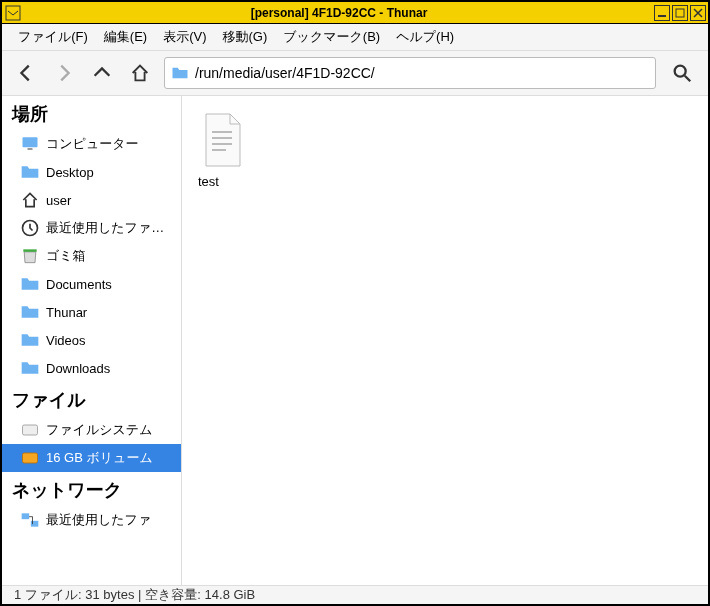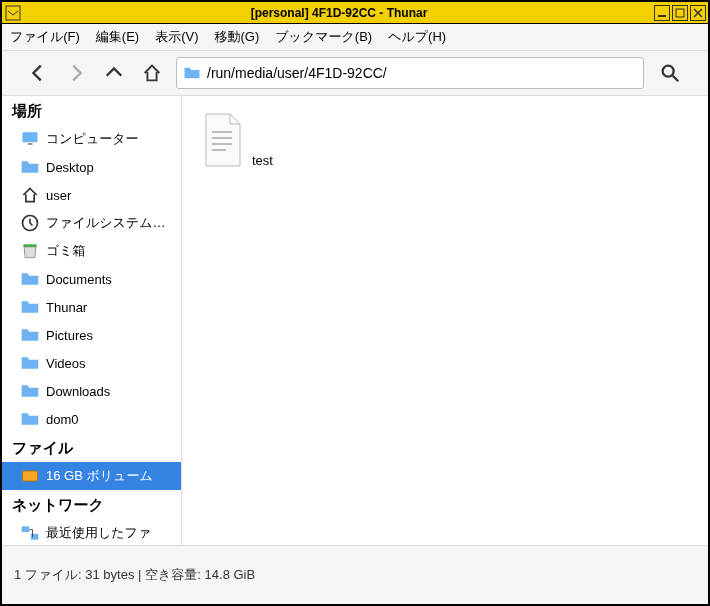--- a/index.html
+++ b/index.html
@@ -2,40 +2,40 @@
 <html><head>
 <meta charset="utf-8">
 <style>
 * { box-sizing: border-box; margin: 0; padding: 0; font-family: sans-serif; }
 body { width: 710px; height: 606px; background: #fff; border: 2px solid #000; display: flex; flex-direction: column; }
 .titlebar { background: #f5d000; display: flex; align-items: center; height: 22px; border-bottom: 1px solid #000; font-size: 12px; font-weight: bold; }
 .titlebar-icon { width: 16px; height: 16px; margin: 0 3px; display: flex; align-items: center; justify-content: center; }
 .titlebar-title { flex: 1; text-align: center; }
 .titlebar-btns { display: flex; gap: 2px; margin-right: 2px; }
 .titlebar-btns span { width: 16px; height: 16px; border: 1px solid #333; display: flex; align-items: center; justify-content: center; font-size: 10px; background: #f5d000; }
-.menubar { display: flex; background: #f5f5f5; border-bottom: 1px solid #ddd; padding: 4px 8px; gap: 16px; font-size: 13px; }
+.menubar { display: flex; background: #f5f5f5; border-bottom: 1px solid #ddd; padding: 4px 16px; gap: 16px; font-size: 13px; }
 .menubar span { cursor: default; }
-.toolbar { display: flex; align-items: center; background: #f5f5f5; border-bottom: 1px solid #ddd; padding: 6px 22px; gap: 10px; }
+.toolbar { display: flex; align-items: center; background: #f5f5f5; border-bottom: 1px solid #ddd; padding: 6px 10px; gap: 10px; }
 .navbtn { width: 28px; height: 28px; display: flex; align-items: center; justify-content: center; cursor: pointer; }
 .navbtn svg { width: 22px; height: 22px; }
 .pathbar { flex: 1; display: flex; align-items: center; border: 1px solid #bbb; border-radius: 3px; background: #fff; height: 32px; padding: 0 6px; gap: 6px; }
 .pathbar-icon { width: 18px; height: 18px; }
 .pathbar input { flex: 1; border: none; outline: none; font-size: 14px; }
 .searchbtn { width: 32px; height: 32px; display: flex; align-items: center; justify-content: center; cursor: pointer; }
 .body { flex: 1; display: flex; overflow: hidden; }
 .sidebar { width: 180px; background: #fff; border-right: 1px solid #ddd; overflow-y: auto; font-size: 13px; }
-.side-header { font-weight: bold; padding: 6px 10px 4px; font-size: 15px; }
+.side-header { font-weight: bold; padding: 6px 10px 4px; font-size: 18px; }
 .side-item { display: flex; align-items: center; gap: 6px; padding: 4px 10px 4px 18px; cursor: pointer; white-space: nowrap; overflow: hidden; text-overflow: ellipsis; }
 .side-item.selected { background: #3584e4; color: #fff; text-align: center; }
 .side-item .icon { width: 20px; height: 20px; flex-shrink: 0; display: flex; align-items: center; justify-content: center; }
 .content { flex: 1; background: #fff; padding: 16px; }
-.file-item { width: 80px; display: flex; align-items: flex-end; gap: 6px; cursor: pointer; }
+.file-item { width: 80px; display: flex; flex-direction: column; align-items: flex-start; gap: 6px; cursor: pointer; }
 .file-icon { width: 48px; height: 56px; }
 .file-label { font-size: 13px; text-align: center; }
-.statusbar { background: #f5f5f5; border-top: 1px solid #ddd; padding: 20px 12px; font-size: 13px; color: #333; }
+.statusbar { background: #f5f5f5; border-top: 1px solid #ddd; padding: 0 12px; font-size: 13px; color: #333; }
 .folder-icon { fill: #6db3f2; }
 </style>
 </head>
 <body>
 
 <div class="titlebar">
   <span class="titlebar-icon">
     <svg viewBox="0 0 16 16">
         <rect x="1" y="1" width="14" height="14" fill="none" stroke="#333"></rect>
         <path d="M3 6l5 4 5-4" fill="none" stroke="#333"></path>
@@ -134,21 +134,21 @@
           </span>
           <span>user</span>
         </div>
         <div class="side-item">
           <span class="icon">
             <svg viewBox="0 0 24 24" width="20" height="20">
               <circle cx="12" cy="12" r="9" fill="none" stroke="#333" stroke-width="2"></circle>
               <path d="M12 7v5l3 3" fill="none" stroke="#333" stroke-width="2"></path>
             </svg>
           </span>
-          <span>ファイルシステム…</span>
+          <span>最近使用したファ…</span>
         </div>
         <div class="side-item">
           <span class="icon">
             <svg viewBox="0 0 24 24" width="20" height="20">
               <path d="M5 7h14l-1 13H6z" fill="#ddd" stroke="#888"></path>
               <rect x="4" y="4" width="16" height="3" fill="#4a4"></rect>
             </svg>
           </span>
           <span>ゴミ箱</span>
         </div>
@@ -167,49 +167,41 @@
             </svg>
           </span>
           <span>Thunar</span>
         </div>
         <div class="side-item">
           <span class="icon">
             <svg viewBox="0 0 24 24" width="20" height="20">
               <path fill="#6db3f2" d="M2 5h7l2 3h11v11H2z"></path>
             </svg>
           </span>
-          <span>Pictures</span>
-        </div>
-        <div class="side-item">
-          <span class="icon">
-            <svg viewBox="0 0 24 24" width="20" height="20">
-              <path fill="#6db3f2" d="M2 5h7l2 3h11v11H2z"></path>
-            </svg>
-          </span>
           <span>Videos</span>
         </div>
         <div class="side-item">
           <span class="icon">
             <svg viewBox="0 0 24 24" width="20" height="20">
               <path fill="#6db3f2" d="M2 5h7l2 3h11v11H2z"></path>
             </svg>
           </span>
           <span>Downloads</span>
-        </div>
-        <div class="side-item">
-          <span class="icon">
-            <svg viewBox="0 0 24 24" width="20" height="20">
-              <path fill="#6db3f2" d="M2 5h7l2 3h11v11H2z"></path>
-            </svg>
-          </span>
-          <span>dom0</span>
         </div>
       </div>
     <div class="side-header">ファイル</div>
     <div id="devices">
+        <div class="side-item">
+          <span class="icon">
+            <svg viewBox="0 0 24 24" width="20" height="20">
+              <rect x="3" y="6" width="18" height="12" rx="2" fill="#eee" stroke="#999"></rect>
+            </svg>
+          </span>
+          <span>ファイルシステム</span>
+        </div>
         <div class="side-item selected">
           <span class="icon">
             <svg viewBox="0 0 24 24" width="20" height="20">
               <rect x="3" y="6" width="18" height="12" rx="2" fill="#f5a623" stroke="#c07000"></rect>
             </svg>
           </span>
           <span>16 GB ボリューム</span>
         </div>
       </div>
     <div class="side-header">ネットワーク</div>

